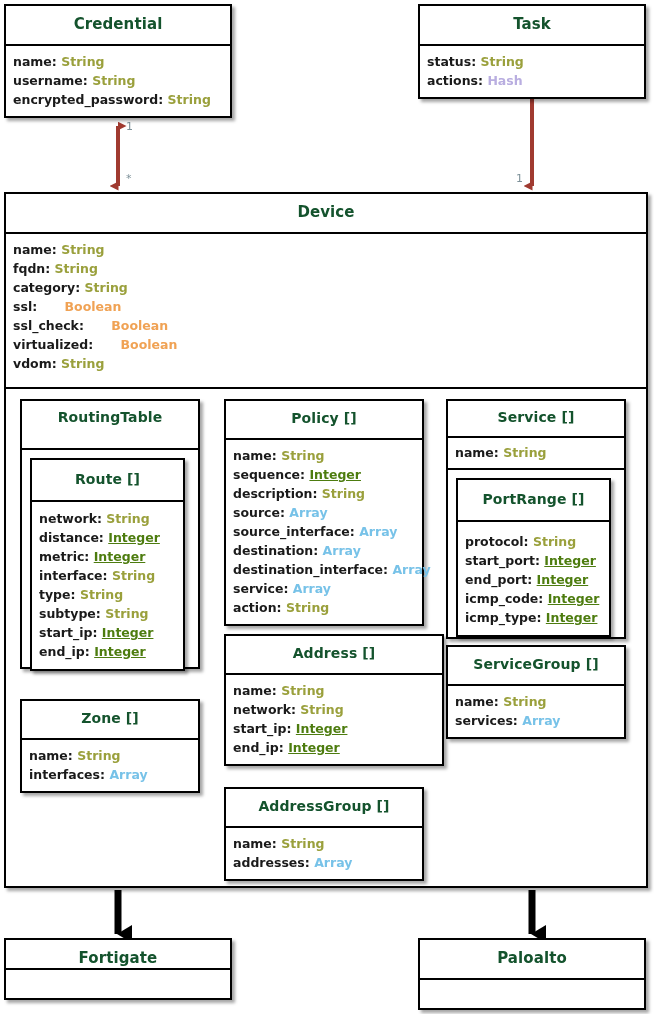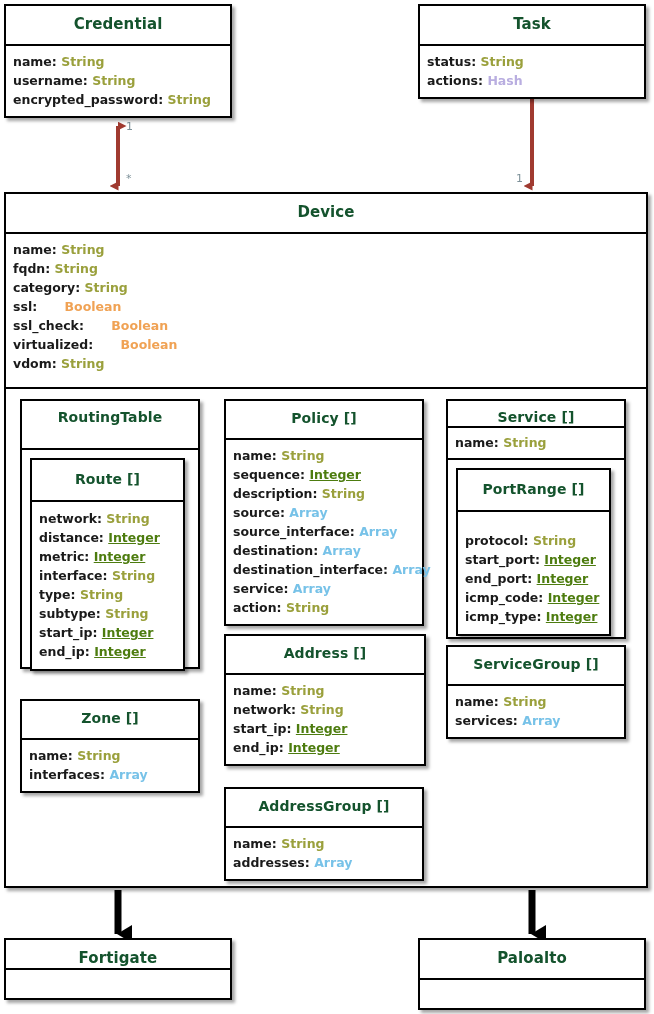--- a/index.html
+++ b/index.html
@@ -74,37 +74,37 @@
 
   #zone { left: 14px; top: 310px; width: 180px; }
   #zone .uml-title { font-size: 14px; line-height: 35px; height: 37px; }
   #zone .uml-body  { font-size: 12.5px; line-height: 19px; }
 
   
   #policy { left: 218px; top: 10px; width: 200px; }
   #policy .uml-title { font-size: 14px; line-height: 35px; height: 37px; }
   #policy .uml-body  { font-size: 12.5px; line-height: 19px; }
 
-  #address { left: 218px; top: 245px; width: 202px; }
+  #address { left: 218px; top: 245px; width: 220px; }
   #address .uml-title { font-size: 14px; line-height: 35px; height: 37px; }
   #address .uml-body  { font-size: 12.5px; line-height: 19px; }
 
   #addressgroup { left: 218px; top: 398px; width: 200px; }
   #addressgroup .uml-title { font-size: 14px; line-height: 35px; height: 37px; }
   #addressgroup .uml-body  { font-size: 12.5px; line-height: 19px; }
 
   
   #service { left: 440px; top: 10px; width: 180px; height: 240px; }
-  #service .uml-title { font-size: 14px; line-height: 33px; height: 25px; }
+  #service .uml-title { font-size: 14px; line-height: 33px; height: 35px; }
   #service > .uml-body { font-size: 12.5px; line-height: 19px; padding: 5px 7px 6px 7px; }
   #service-sub { border-top: 2px solid #000; padding: 8px 8px 10px 8px; }
 
   #portrange { position: relative; width: 155px; }
   #portrange .uml-title { font-size: 14px; line-height: 38px; height: 40px; }
-  #portrange .uml-body  { font-size: 12.5px; line-height: 19px; padding: 19px 7px 8px 7px; }
+  #portrange .uml-body  { font-size: 12.5px; line-height: 19px; padding: 10px 7px 8px 7px; }
 
   #servicegroup { left: 440px; top: 256px; width: 180px; }
   #servicegroup .uml-title { font-size: 14px; line-height: 35px; height: 37px; }
   #servicegroup .uml-body  { font-size: 12.5px; line-height: 19px; }
 
   
   #fortigate { left: 4px; top: 938px; width: 228px; }
   #fortigate .uml-title { font-size: 15px; line-height: 36px; height: 28px; }
   #fortigate .uml-body  { height: 30px; }
 

